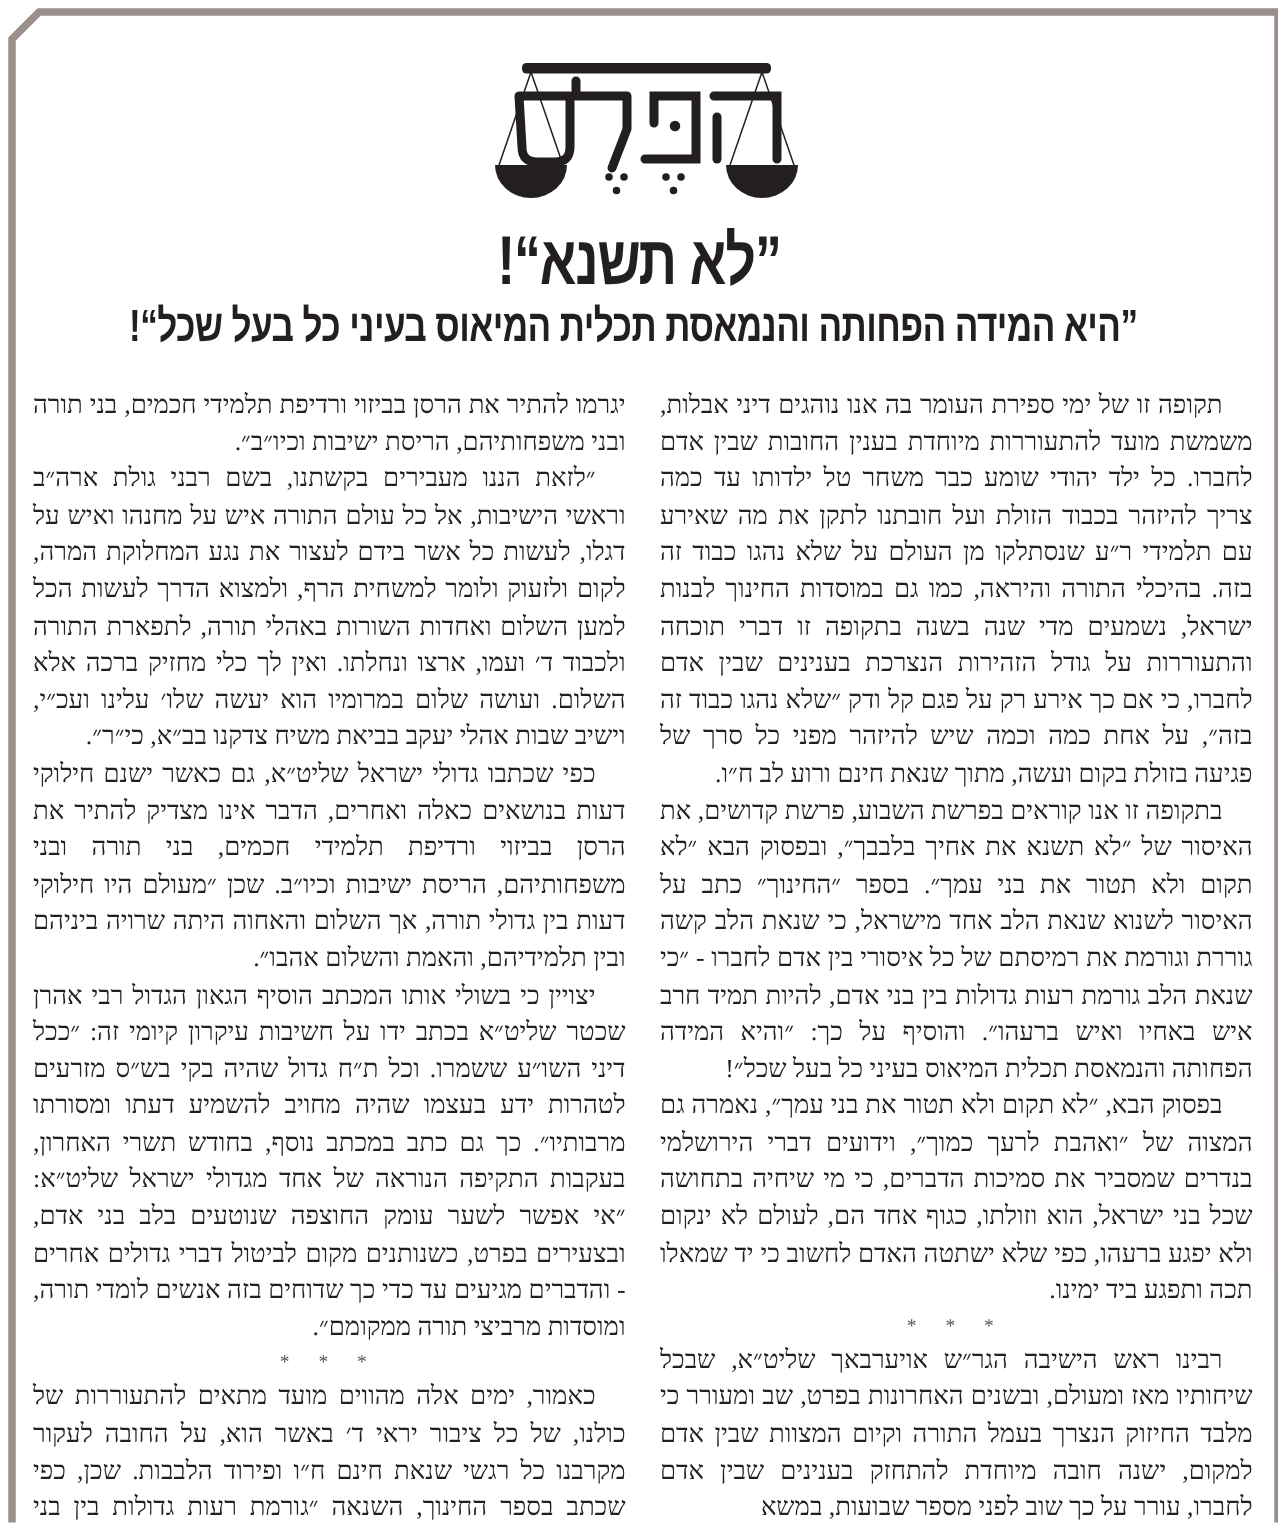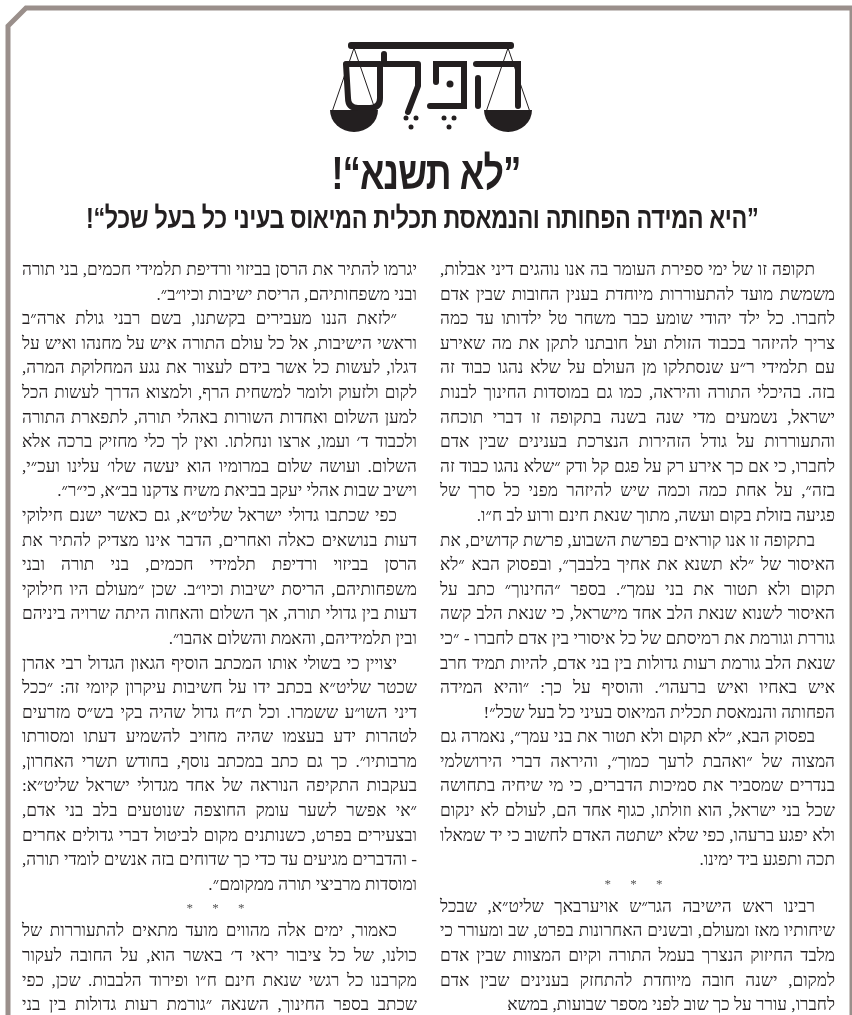--- a/index.html
+++ b/index.html
@@ -52,21 +52,21 @@
     <path d="M20 24 L54 24 L54 58 Q54 68 44 68 L32 68 Q22 68 22 58 Z" fill="none" stroke="#231f20" stroke-width="6" stroke-linejoin="round"></path>
   </svg>
 </div>
 
 <div class="title">”לא תשנא“!</div>
 <div class="subtitle">”היא המידה הפחותה והנמאסת תכלית המיאוס בעיני כל בעל שכל“!</div>
 
 <div class="col col-right">
   <p>תקופה זו של ימי ספירת העומר בה אנו נוהגים דיני אבלות, משמשת מועד להתעוררות מיוחדת בענין החובות שבין אדם לחברו. כל ילד יהודי שומע כבר משחר טל ילדותו עד כמה צריך להיזהר בכבוד הזולת ועל חובתנו לתקן את מה שאירע עם תלמידי ר״ע שנסתלקו מן העולם על שלא נהגו כבוד זה בזה. בהיכלי התורה והיראה, כמו גם במוסדות החינוך לבנות ישראל, נשמעים מדי שנה בשנה בתקופה זו דברי תוכחה והתעוררות על גודל הזהירות הנצרכת בענינים שבין אדם לחברו, כי אם כך אירע רק על פגם קל ודק ״שלא נהגו כבוד זה בזה״, על אחת כמה וכמה שיש להיזהר מפני כל סרך של פגיעה בזולת בקום ועשה, מתוך שנאת חינם ורוע לב ח״ו.</p>
   <p>בתקופה זו אנו קוראים בפרשת השבוע, פרשת קדושים, את האיסור של ״לא תשנא את אחיך בלבבך״, ובפסוק הבא ״לא תקום ולא תטור את בני עמך״. בספר ״החינוך״ כתב על האיסור לשנוא שנאת הלב אחד מישראל, כי שנאת הלב קשה גוררת וגורמת את רמיסתם של כל איסורי בין אדם לחברו - ״כי שנאת הלב גורמת רעות גדולות בין בני אדם, להיות תמיד חרב איש באחיו ואיש ברעהו״. והוסיף על כך: ״והיא המידה הפחותה והנמאסת תכלית המיאוס בעיני כל בעל שכל״!</p>
-  <p>בפסוק הבא, ״לא תקום ולא תטור את בני עמך״, נאמרה גם המצוה של ״ואהבת לרעך כמוך״, והיראה דברי הירושלמי בנדרים שמסביר את סמיכות הדברים, כי מי שיחיה בתחושה שכל בני ישראל, הוא וזולתו, כגוף אחד הם, לעולם לא ינקום ולא יפגע ברעהו, כפי שלא ישתטה האדם לחשוב כי יד שמאלו תכה ותפגע ביד ימינו.</p>
+  <p>בפסוק הבא, ״לא תקום ולא תטור את בני עמך״, נאמרה גם המצוה של ״ואהבת לרעך כמוך״, וידועים דברי הירושלמי בנדרים שמסביר את סמיכות הדברים, כי מי שיחיה בתחושה שכל בני ישראל, הוא וזולתו, כגוף אחד הם, לעולם לא ינקום ולא יפגע ברעהו, כפי שלא ישתטה האדם לחשוב כי יד שמאלו תכה ותפגע ביד ימינו.</p>
   <p class="stars">* * *</p>
   <p>רבינו ראש הישיבה הגר״ש אויערבאך שליט״א, שבכל שיחותיו מאז ומעולם, ובשנים האחרונות בפרט, שב ומעורר כי מלבד החיזוק הנצרך בעמל התורה וקיום המצוות שבין אדם למקום, ישנה חובה מיוחדת להתחזק בענינים שבין אדם לחברו, עורר על כך שוב לפני מספר שבועות, במשא</p>
 </div>
 
 <div class="col col-left">
   <p class="noindent">יגרמו להתיר את הרסן בביזוי ורדיפת תלמידי חכמים, בני תורה ובני משפחותיהם, הריסת ישיבות וכיו״ב״.</p>
   <p>״לזאת הננו מעבירים בקשתנו, בשם רבני גולת ארה״ב וראשי הישיבות, אל כל עולם התורה איש על מחנהו ואיש על דגלו, לעשות כל אשר בידם לעצור את נגע המחלוקת המרה, לקום ולזעוק ולומר למשחית הרף, ולמצוא הדרך לעשות הכל למען השלום ואחדות השורות באהלי תורה, לתפארת התורה ולכבוד ד׳ ועמו, ארצו ונחלתו. ואין לך כלי מחזיק ברכה אלא השלום. ועושה שלום במרומיו הוא יעשה שלו׳ עלינו ועכ״י, וישיב שבות אהלי יעקב בביאת משיח צדקנו בב״א, כי״ר״.</p>
   <p>כפי שכתבו גדולי ישראל שליט״א, גם כאשר ישנם חילוקי דעות בנושאים כאלה ואחרים, הדבר אינו מצדיק להתיר את הרסן בביזוי ורדיפת תלמידי חכמים, בני תורה ובני משפחותיהם, הריסת ישיבות וכיו״ב. שכן ״מעולם היו חילוקי דעות בין גדולי תורה, אך השלום והאחוה היתה שרויה ביניהם ובין תלמידיהם, והאמת והשלום אהבו״.</p>
   <p>יצויין כי בשולי אותו המכתב הוסיף הגאון הגדול רבי אהרן שכטר שליט״א בכתב ידו על חשיבות עיקרון קיומי זה: ״ככל דיני השו״ע ששמרו. וכל ת״ח גדול שהיה בקי בש״ס מזרעים לטהרות ידע בעצמו שהיה מחויב להשמיע דעתו ומסורתו מרבותיו״. כך גם כתב במכתב נוסף, בחודש תשרי האחרון, בעקבות התקיפה הנוראה של אחד מגדולי ישראל שליט״א: ״אי אפשר לשער עומק החוצפה שנוטעים בלב בני אדם, ובצעירים בפרט, כשנותנים מקום לביטול דברי גדולים אחרים - והדברים מגיעים עד כדי כך שדוחים בזה אנשים לומדי תורה, ומוסדות מרביצי תורה ממקומם״.</p>
   <p class="stars">* * *</p>

